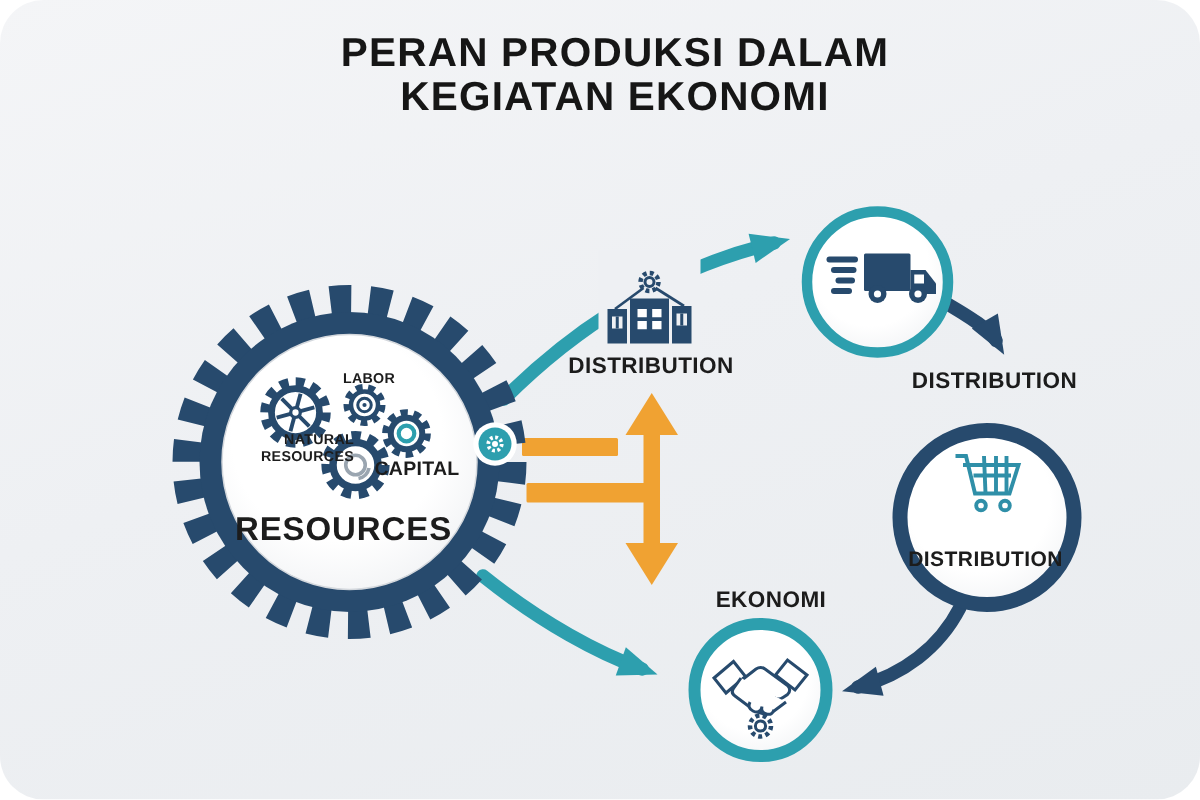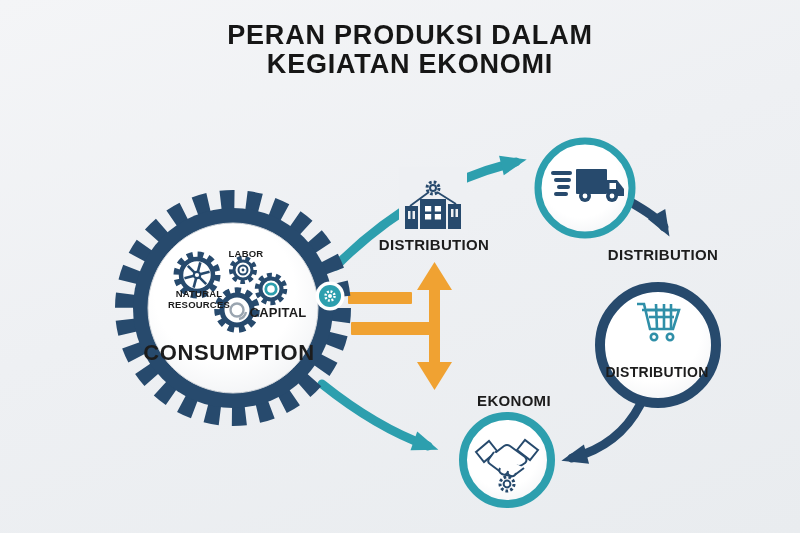--- a/index.html
+++ b/index.html
@@ -1,25 +1,25 @@
 <!DOCTYPE html>
 <html><head>
 <meta charset="utf-8">
 <style>
   html,body{margin:0;padding:0;}
   body{width:800px;height:533px;overflow:hidden;font-family:"Liberation Sans",sans-serif;}
   .canvas{position:relative;width:800px;height:533px;
-    background:linear-gradient(160deg,#f4f5f7 0%,#eef0f3 45%,#e9ecef 100%);}
+    background:linear-gradient(160deg,#f4f5f7 0%,#eef0f3 45%,#e9ecef 100%);border-radius:29px;}
   .canvas svg{position:absolute;inset:0;}
   .label{position:absolute;transform:translate(-50%,-50%);color:#1c1c1c;font-weight:700;
     text-align:center;white-space:nowrap;letter-spacing:.3px;}
   .title{position:absolute;top:21px;left:0;width:820px;text-align:center;color:#161616;
     font-size:27px;font-weight:700;letter-spacing:.8px;line-height:1.08;}
   .stage-label{font-size:15px;}
-  .factor-label{font-size:9.5px;letter-spacing:.2px;}
+  .factor-label{font-size:9.5px;letter-spacing:.2px;text-align:right;}
   .nr-label{white-space:normal;width:74px;line-height:1.15;}
   .production-label{font-size:22px;letter-spacing:.6px;}
   .consumption-label{font-size:14px;}
 </style>
 </head>
 <body>
 
 <div class="canvas">
 
 <svg viewBox="0 0 800 533" width="800" height="533">
@@ -164,21 +164,21 @@
   <div>PERAN PRODUKSI DALAM</div>
   <div>KEGIATAN EKONOMI</div>
 </div>
 
 <div class="label factor-label" style="left:246px;top:253px;">LABOR</div>
 
 <div class="label factor-label nr-label" style="left:181px;top:300px;margin-left:18px;">NATURAL RESOURCES</div>
 
 <div class="label factor-label" style="left:278px;top:312px;font-size:13px;">CAPITAL</div>
 
-<div class="label production-label" style="left:229px;top:353px;">CONSUMPTION</div>
+<div class="label production-label" style="left:229px;top:353px;">RESOURCES</div>
 
 <div class="label stage-label" style="left:434px;top:244px;">DISTRIBUTION</div>
 
 <div class="label stage-label" style="left:663px;top:254px;">DISTRIBUTION</div>
 
 <div class="label consumption-label" style="left:657px;top:372px;">DISTRIBUTION</div>
 
 <div class="label stage-label" style="left:514px;top:400px;">EKONOMI</div>
 
 </div>

